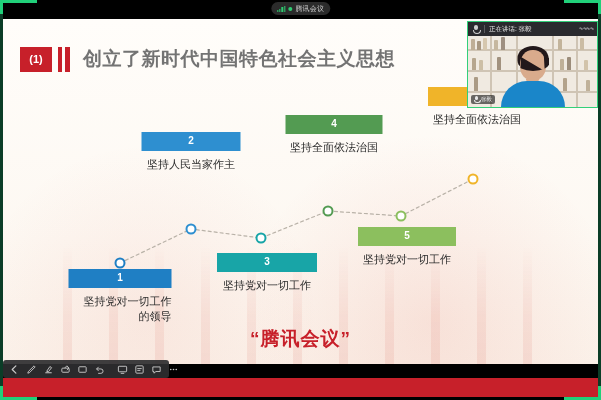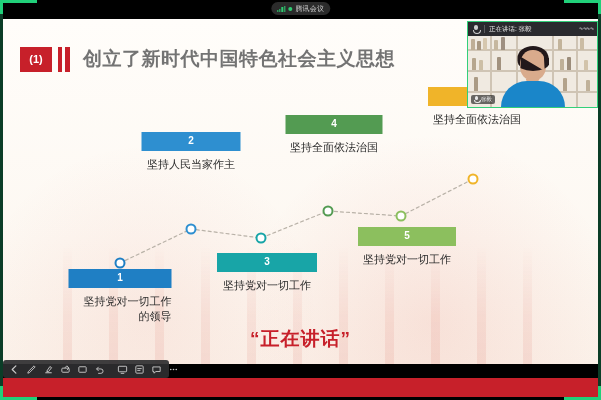--- a/index.html
+++ b/index.html
@@ -420,21 +420,21 @@
         <span class="num" style="background:#8cbf5e;">5</span>
         <span class="cap">坚持党对一切工作</span>
       </div>
 
       <div class="boxlabel cap-center" style="left:474px; top:68px; width:98px;">
         <span class="num" style="background:#f0b429;">6</span>
         <span class="cap">坚持全面依法治国</span>
       </div>
     </div>
 
-    <div class="slogan">“正在讲话”</div>
+    <div class="slogan">“腾讯会议”</div>
   </div>
 
   <div id="video-tile">
     <div class="v-head">
       <span class="mic"></span>
       <span class="v-divider"></span>
       <span class="v-speaker">正在讲话: 张毅</span>
       <span class="v-wave">〰〰</span>
     </div>
     <div class="v-body">

